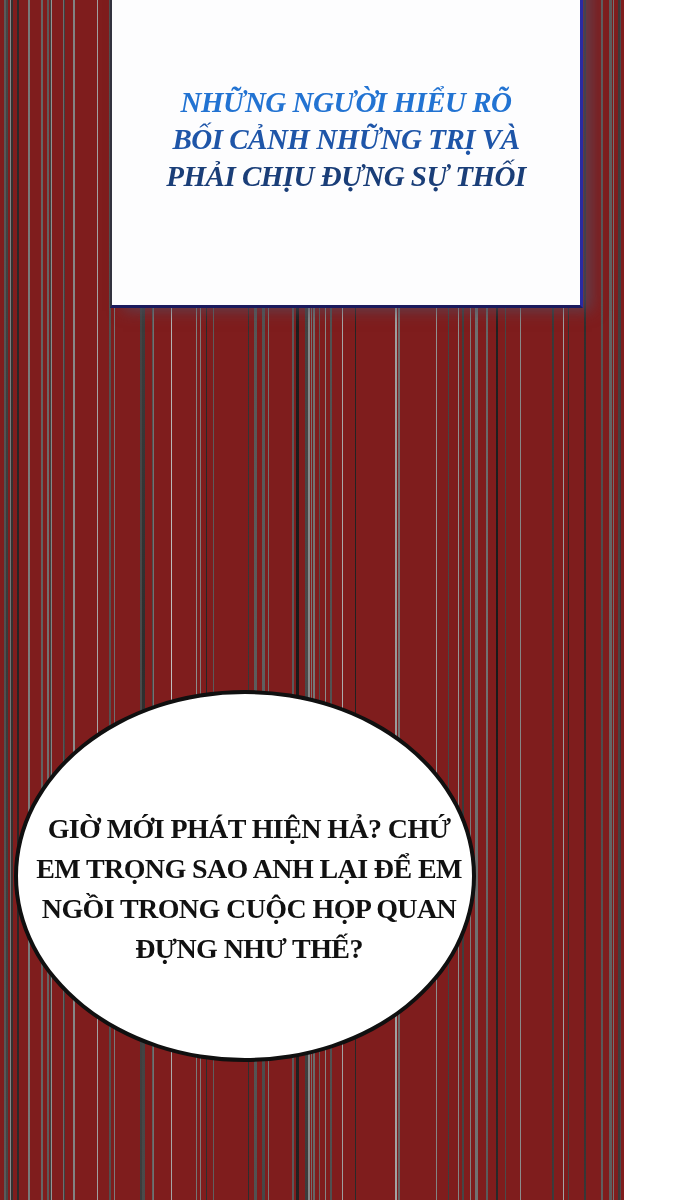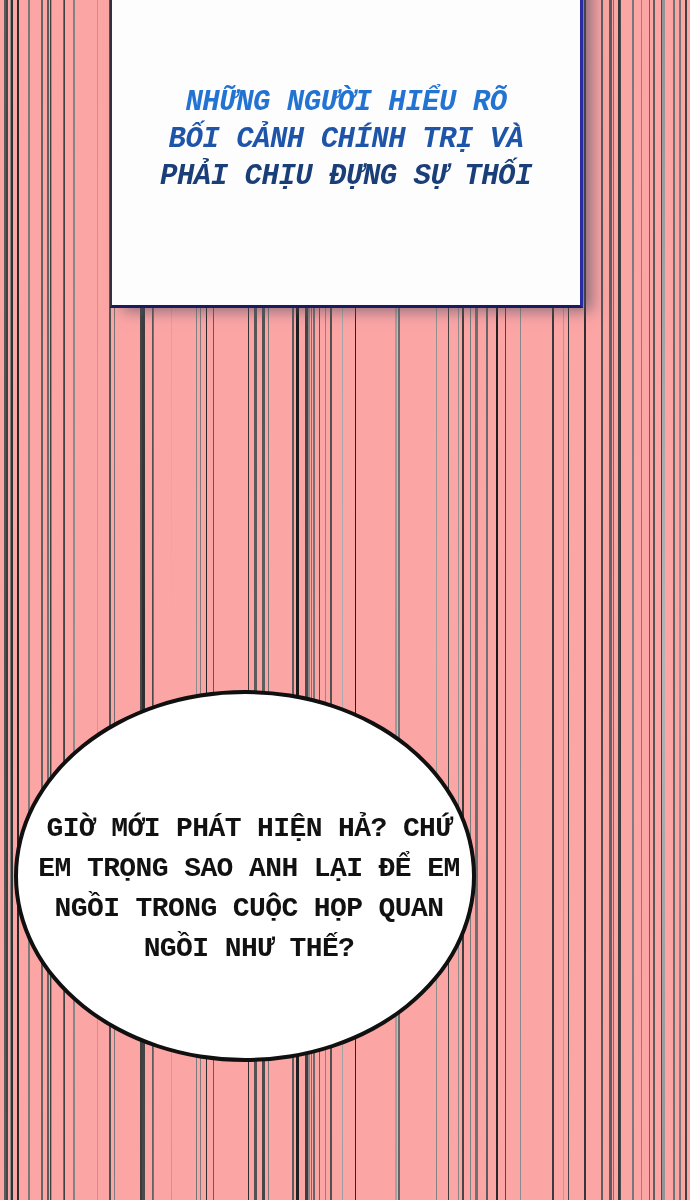--- a/index.html
+++ b/index.html
@@ -2,25 +2,25 @@
 <html><head>
 <meta charset="utf-8">
 <style>
   html, body {
     margin: 0;
     padding: 0;
     background: #ffffff;
   }
   .panel {
     position: relative;
-    width: 690px;
+    width: 624px;
     height: 1200px;
     overflow: hidden;
-    background: #fca5a5;
-    font-family: Liberation Mono, monospace;
+    background: #7f1d1d;
+    font-family: Liberation Serif, serif;
   }
   
   .speed-lines {
     position: absolute;
     inset: 0;
     z-index: 1;
   }
   .sline {
     position: absolute;
     top: 0;
@@ -155,24 +155,24 @@
       <div class="sline" style="left: 608.738px; width: 3px; background: linear-gradient(rgb(92, 92, 92) 0%, rgb(102, 102, 102) 55%, rgb(92, 92, 92) 100%);"></div>
       <div class="sline" style="left: 618.149px; width: 2px; background: linear-gradient(rgb(57, 57, 57) 0%, rgb(71, 71, 71) 55%, rgb(57, 57, 57) 100%);"></div>
       <div class="sline" style="left: 632.356px; width: 2px; background: linear-gradient(rgb(119, 119, 119) 0%, rgb(128, 128, 128) 55%, rgb(119, 119, 119) 100%);"></div>
       <div class="sline" style="left: 648.954px; width: 1px; background: linear-gradient(rgb(104, 104, 104) 0%, rgb(92, 92, 92) 55%, rgb(104, 104, 104) 100%);"></div>
       <div class="sline" style="left: 662.241px; width: 3px; background: linear-gradient(rgb(147, 147, 147) 0%, rgb(180, 180, 180) 55%, rgb(147, 147, 147) 100%);"></div>
       <div class="sline" style="left: 679.256px; width: 2px; background: linear-gradient(rgb(116, 116, 116) 0%, rgb(151, 151, 151) 55%, rgb(116, 116, 116) 100%);"></div>
     </div>
 
   <div class="narration-box">
     <p style="color: rgb(34, 115, 210);">NHỮNG NGƯỜI HIỂU RÕ</p>
-    <p style="color: rgb(30, 85, 168);">BỐI CẢNH CHÍNH TRỊ VÀ</p>
+    <p style="color: rgb(30, 85, 168);">BỐI CẢNH NHỮNG TRỊ VÀ</p>
     <p style="color: rgb(26, 62, 120);">PHẢI CHỊU ĐỰNG SỰ THỐI</p>
   </div>
 
   <div class="speech-bubble">
     <p style="color: rgb(17, 17, 17);">GIỜ MỚI PHÁT HIỆN HẢ? CHỨ</p>
     <p style="color: rgb(17, 17, 17);">EM TRỌNG SAO ANH LẠI ĐỂ EM</p>
     <p style="color: rgb(17, 17, 17);">NGỒI TRONG CUỘC HỌP QUAN</p>
-    <p style="color: rgb(17, 17, 17);">NGỒI NHƯ THẾ?</p>
+    <p style="color: rgb(17, 17, 17);">ĐỰNG NHƯ THẾ?</p>
   </div>
 
 </div>
 
 </body></html>

